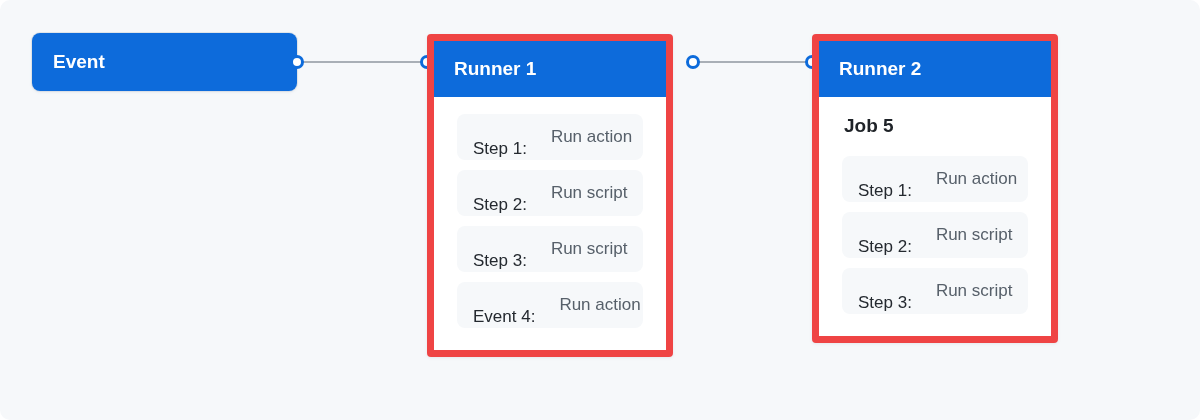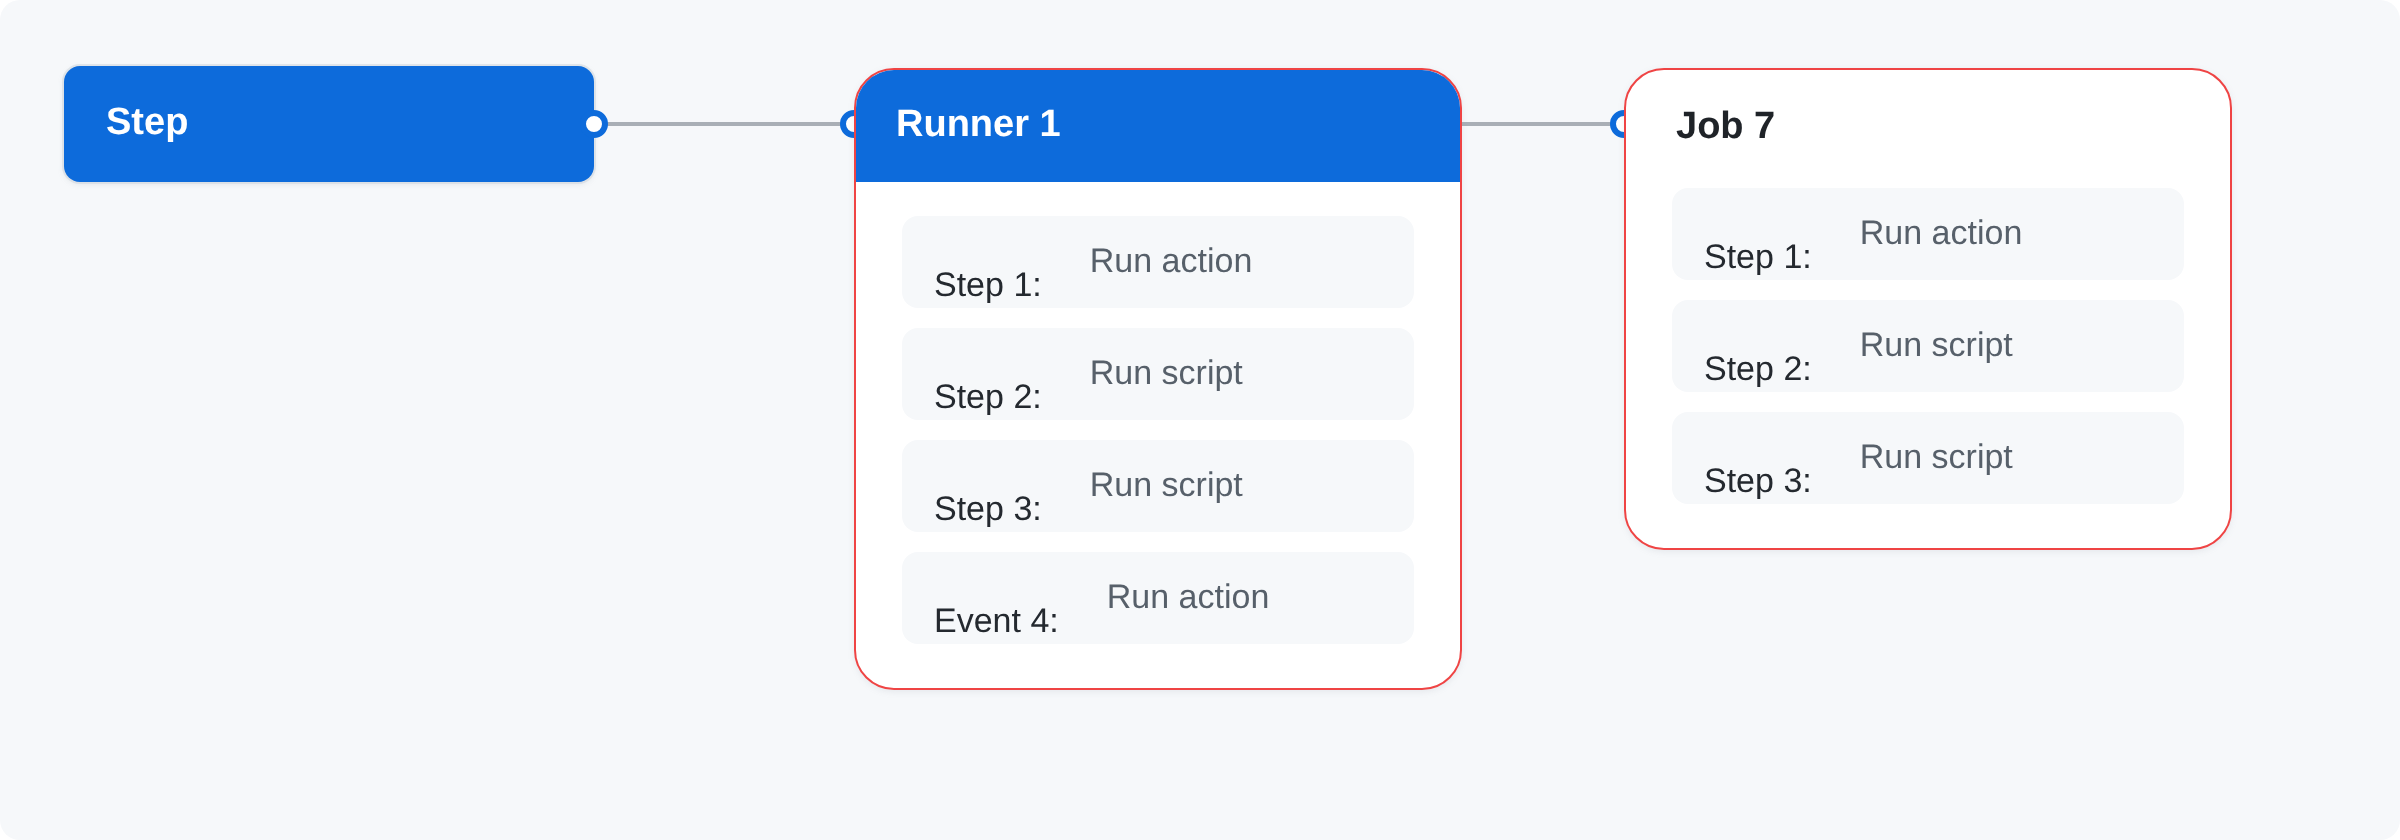--- a/index.html
+++ b/index.html
@@ -53,24 +53,24 @@
     border-radius: 50%;
   }
   .dot-1 { left: 290px; }
   .dot-2 { left: 420px; }
   .dot-3 { left: 686px; }
   .dot-4 { left: 805px; }
   
   .runner-card {
     position: absolute;
     top: 34px;
-    width: 304px;
+    width: 246px;
     background: #ffffff;
-    border: 1px solid #ef4444;
-    border-radius: 20px;
+    border: 7px solid #ef4444;
+    border-radius: 4px;
     overflow: hidden;
     box-sizing: border-box;
     box-shadow: 0 1px 3px rgba(140,149,159,0.15);
   }
   .runner-1 { left: 427px; }
   .runner-2 { left: 812px; }
   .runner-header {
     height: 56px;
     background: #0d6bdb;
     display: flex;
@@ -103,21 +103,21 @@
   .step-row + .step-row { margin-top: 10px; }
   .step-label { color: #24292f; margin-top: 24px; }
   .step-value { color: #57606a; margin-left: 24px; }
 </style>
 </head>
 <body>
 
 <div class="canvas">
 
   <div class="event-node">
-    <span>Step</span>
+    <span>Event</span>
   </div>
 
   <div class="connector-line line-1"></div>
   <div class="connector-line line-2"></div>
   <div class="connector-dot dot-1"></div>
   <div class="connector-dot dot-2"></div>
   <div class="connector-dot dot-3"></div>
   <div class="connector-dot dot-4"></div>
 
   <div class="runner-card runner-1">
@@ -138,22 +138,25 @@
         <span class="step-value">Run script</span>
       </div>
       <div class="step-row">
         <span class="step-label">Event 4:</span>
         <span class="step-value">Run action</span>
       </div>
     </div>
   </div>
 
   <div class="runner-card runner-2">
+    <div class="runner-header">
+      <span>Runner 2</span>
+    </div>
     <div class="card-body">
-      <div class="job-title">Job 7</div>
+      <div class="job-title">Job 5</div>
       <div class="step-row">
         <span class="step-label">Step 1:</span>
         <span class="step-value">Run action</span>
       </div>
       <div class="step-row">
         <span class="step-label">Step 2:</span>
         <span class="step-value">Run script</span>
       </div>
       <div class="step-row">
         <span class="step-label">Step 3:</span>

